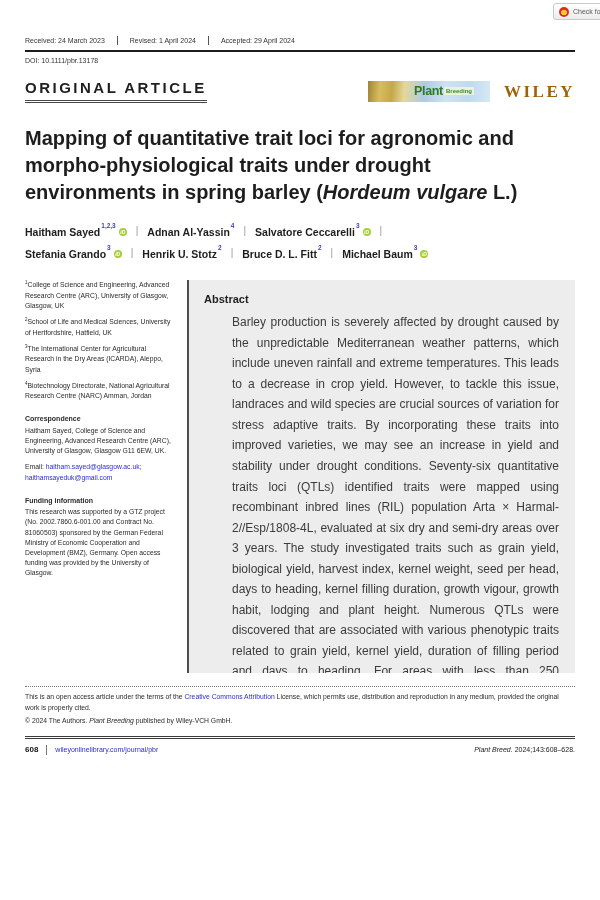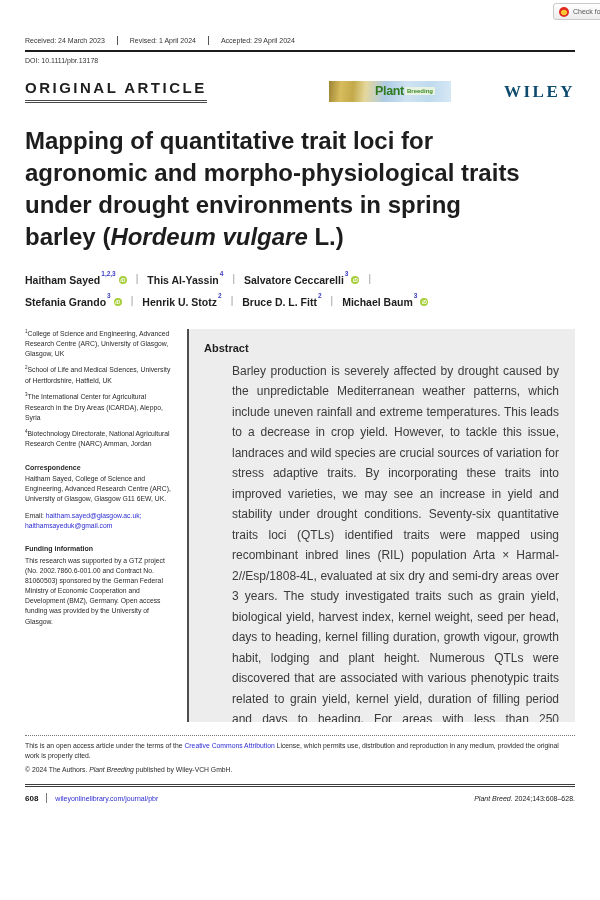--- a/index.html
+++ b/index.html
@@ -48,25 +48,25 @@
     width: 122px; height: 21px; display: flex; align-items: center;
     background: linear-gradient(95deg,
       #9d8433 0%, #d8bd5e 10%, #c3a948 20%, #e4d79b 30%,
       #aecbe4 46%, #cfe3f2 64%, #bfdaee 82%, #d6e8f5 100%);
     padding-left: 46px; overflow: hidden;
   }
   .journal-banner .plant { font-size: 12.5px; font-weight: bold; color: #2f7a1f; letter-spacing: -0.3px; }
   .journal-banner .breeding { font-size: 6px; font-weight: bold; color: #3f8a2a; background: #e8f2e0; padding: 1px 2px; margin-left: 1px; }
   .publisher-logo {
     font-family: "Liberation Serif", serif; font-size: 17px; font-weight: bold;
-    letter-spacing: 2.5px; color: #0c4a6e; margin-left: 39px;
-  }
-
-  
-  .title { margin-top: 22px; font-size: 24px; line-height: 1.34; font-weight: bold; color: #1d1d1d; width: 500px; }
+    letter-spacing: 2.5px; color: #a16207;
+  }
+
+  
+  .title { margin-top: 22px; font-size: 20px; line-height: 1.34; font-weight: bold; color: #1d1d1d; width: 500px; }
   .title .species { font-style: italic; }
 
   
   .authors { margin-top: 15px; font-size: 10.5px; font-weight: bold; color: #1d1d1d; }
   .authors .row { display: flex; align-items: center; height: 22px; }
   .authors sup { font-size: 6.5px; color: #3d3dc7; vertical-align: super; font-weight: bold; margin-left: 1px; position: relative; top: -3px; }
   .orcid {
     display: inline-block; width: 8px; height: 8px; border-radius: 50%;
     background: #a6ce39; color: #fff; font-size: 5px; font-weight: bold;
     text-align: center; line-height: 8px; margin-left: 3px; cursor: pointer;
@@ -133,21 +133,21 @@
       <span class="publisher-logo">WILEY</span>
     </span>
   </div>
 
   <h1 class="margins title"><span>Mapping of quantitative trait loci for agronomic and morpho-physiological traits under drought environments in spring barley (</span><span class="species">Hordeum vulgare</span><span> L.)</span></h1>
 
   <div class="margins authors">
     <div class="row">
       <span><span>Haitham Sayed</span><sup>1,2,3</sup><span class="orcid">iD</span></span>
       <span class="asep">|</span>
-      <span><span>This Al-Yassin</span><sup>4</sup></span>
+      <span><span>Adnan Al-Yassin</span><sup>4</sup></span>
       <span class="asep">|</span>
       <span><span>Salvatore Ceccarelli</span><sup>3</sup><span class="orcid">iD</span></span>
       <span class="asep">|</span>
     </div>
     <div class="row">
       <span><span>Stefania Grando</span><sup>3</sup><span class="orcid">iD</span></span>
       <span class="asep">|</span>
       <span><span>Henrik U. Stotz</span><sup>2</sup></span>
       <span class="asep">|</span>
       <span><span>Bruce D. L. Fitt</span><sup>2</sup></span>

